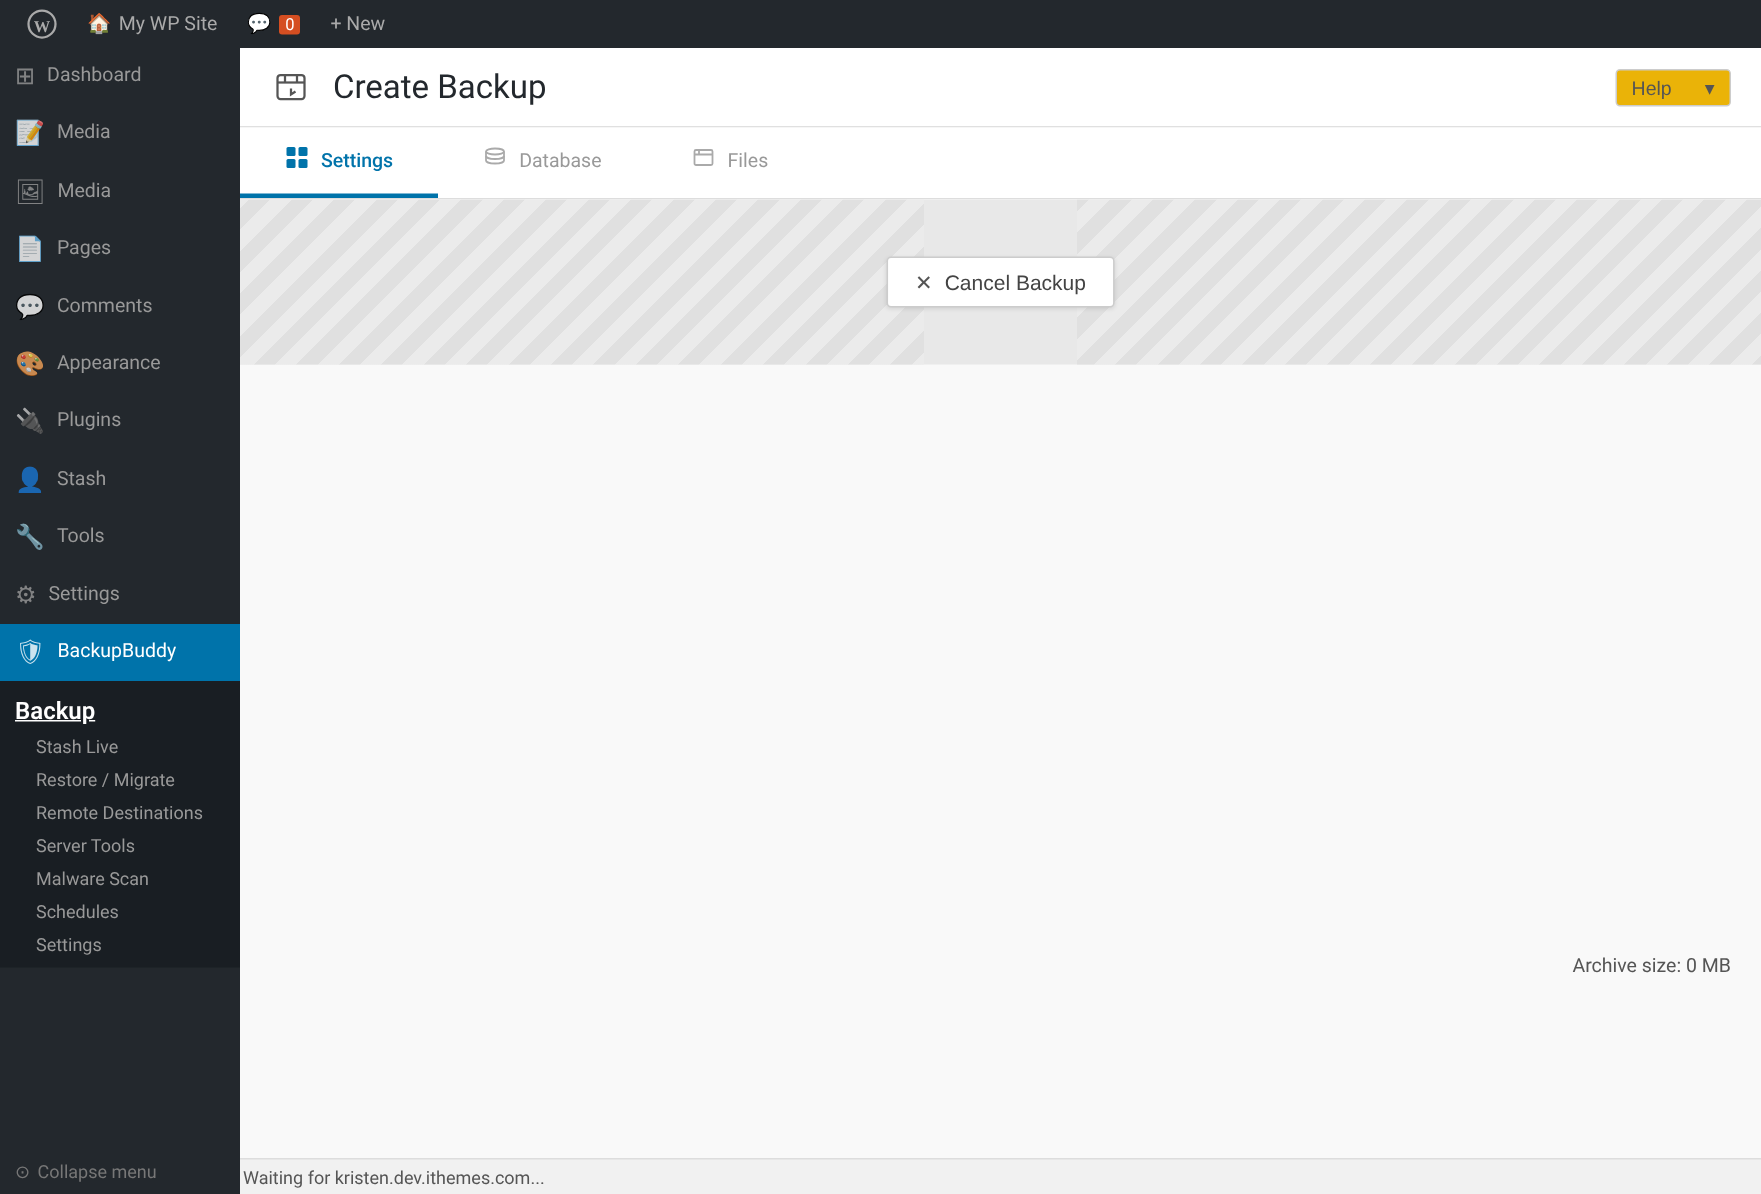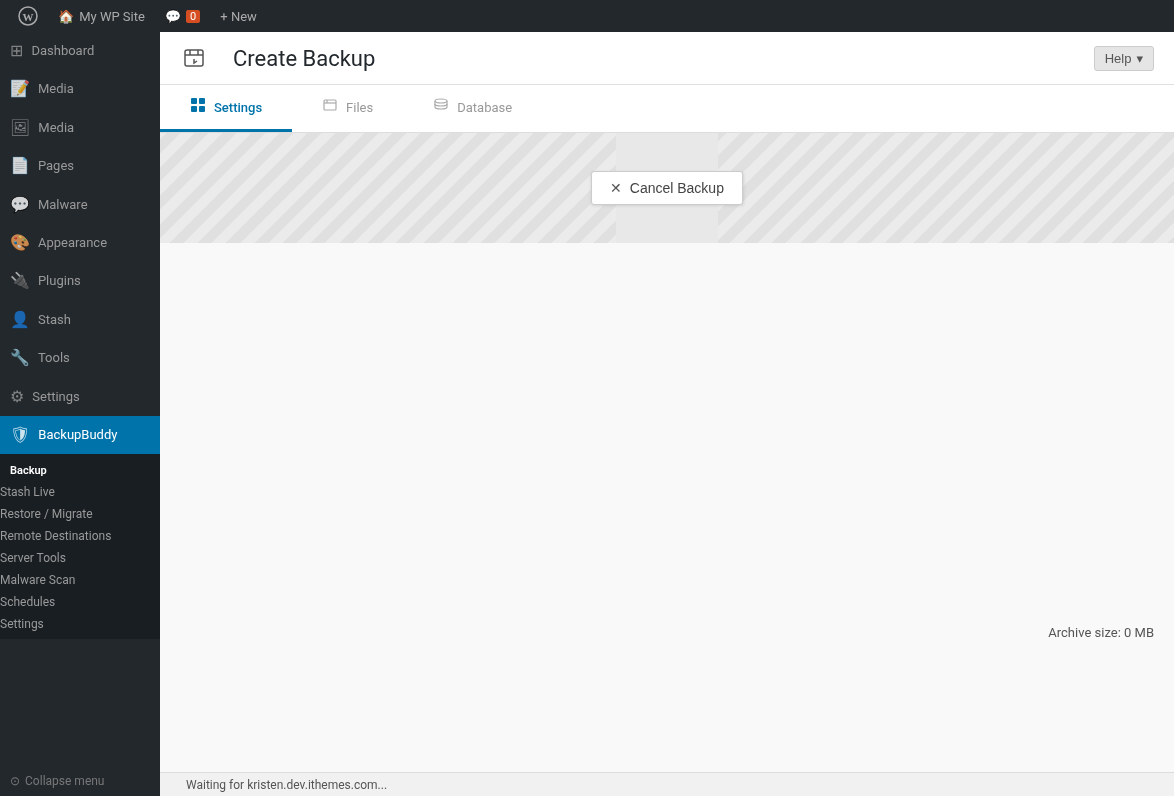--- a/index.html
+++ b/index.html
@@ -72,27 +72,28 @@
     .sidebar-item .icon { font-size: 16px; flex-shrink: 0; opacity: 0.8; }
 
     
     .backupbuddy-menu {
       background: #191e23;
       padding: 4px 0;
     }
     .backupbuddy-menu .menu-header {
       color: #fff;
       font-weight: 600;
-      font-size: 11px;
+      font-size: 16px;
       padding: 6px 10px 4px 10px;
+      text-decoration: underline;
     }
     .backupbuddy-menu .sub-item {
       color: #999;
       font-size: 12px;
-      padding: 4px 10px 4px 0;
+      padding: 4px 10px 4px 24px;
       cursor: pointer;
       display: block;
     }
 
     .collapse-menu {
       color: #777;
       font-size: 12px;
       padding: 8px 10px;
       cursor: pointer;
       display: flex;
@@ -116,46 +117,46 @@
       padding: 12px 20px;
       display: flex;
       align-items: center;
       justify-content: space-between;
       border-bottom: 1px solid #e0e0e0;
       flex-shrink: 0;
     }
     .page-title-row {
       display: flex;
       align-items: center;
-      gap: 25px;
+      gap: 14px;
     }
     .backup-icon {
       width: 28px;
       height: 28px;
       display: flex;
       align-items: center;
       justify-content: center;
       color: #555;
       font-size: 20px;
     }
     .page-title {
       font-size: 22px;
       font-weight: 400;
       color: #23282d;
     }
     .help-btn {
-      background: #e5e5e5;
+      background: #eab308;
       border: 1px solid #ccc;
       border-radius: 3px;
       padding: 4px 10px;
       font-size: 13px;
       cursor: pointer;
       display: flex;
       align-items: center;
-      gap: 5px;
+      gap: 22px;
       color: #555;
     }
 
     
     .tabs-bar {
       background: #fff;
       display: flex;
       border-bottom: 1px solid #ddd;
       flex-shrink: 0;
     }
@@ -240,31 +241,31 @@
       color: #444;
       white-space: nowrap;
       box-shadow: 0 1px 3px rgba(0,0,0,0.1);
       z-index: 10;
     }
     .cancel-x { color: #555; font-size: 14px; }
 
     
     .archive-size {
       position: absolute;
-      bottom: 132px;
+      bottom: 120px;
       right: 20px;
       font-size: 13px;
       color: #555;
     }
 
     
     .status-bar {
       background: #f1f1f1;
       border-top: 1px solid #ddd;
-      padding: 4px 26px;
+      padding: 4px 2px;
       font-size: 12px;
       color: #555;
       flex-shrink: 0;
       height: 24px;
       display: flex;
       align-items: center;
     }
   </style>
 </head>
 <body>
@@ -305,21 +306,21 @@
     <div class="sidebar-item">
       <span class="icon">🖼</span>
       <span>Media</span>
     </div>
     <div class="sidebar-item">
       <span class="icon">📄</span>
       <span>Pages</span>
     </div>
     <div class="sidebar-item">
       <span class="icon">💬</span>
-      <span>Malware</span>
+      <span>Comments</span>
     </div>
     <div class="sidebar-item">
       <span class="icon">🎨</span>
       <span>Appearance</span>
     </div>
     <div class="sidebar-item">
       <span class="icon">🔌</span>
       <span>Plugins</span>
     </div>
     <div class="sidebar-item">
@@ -385,37 +386,37 @@
             <rect x="9" y="1" width="6" height="6" rx="1"></rect>
             <rect x="1" y="9" width="6" height="6" rx="1"></rect>
             <rect x="9" y="9" width="6" height="6" rx="1"></rect>
           </svg>
         </span>
         <span>Settings</span>
       </div>
       <div class="tab">
         <span class="tab-icon">
           <svg width="16" height="16" viewBox="0 0 16 16" fill="none" stroke="#aaa" stroke-width="1.2">
+            <ellipse cx="8" cy="4" rx="6" ry="2"></ellipse>
+            <path d="M2,4 v3 c0,1.1 2.7,2 6,2 s6-.9 6-2 V4"></path>
+            <path d="M2,7 v3 c0,1.1 2.7,2 6,2 s6-.9 6-2 V7"></path>
+          </svg>
+        </span>
+        <span>Database</span>
+      </div>
+      <div class="tab">
+        <span class="tab-icon">
+          <svg width="16" height="16" viewBox="0 0 16 16" fill="none" stroke="#aaa" stroke-width="1.2">
             <rect x="2" y="3" width="12" height="10" rx="1"></rect>
             <path d="M2,6 h12"></path>
             <path d="M5,3 v3"></path>
           </svg>
         </span>
         <span>Files</span>
       </div>
-      <div class="tab">
-        <span class="tab-icon">
-          <svg width="16" height="16" viewBox="0 0 16 16" fill="none" stroke="#aaa" stroke-width="1.2">
-            <ellipse cx="8" cy="4" rx="6" ry="2"></ellipse>
-            <path d="M2,4 v3 c0,1.1 2.7,2 6,2 s6-.9 6-2 V4"></path>
-            <path d="M2,7 v3 c0,1.1 2.7,2 6,2 s6-.9 6-2 V7"></path>
-          </svg>
-        </span>
-        <span>Database</span>
-      </div>
     </div>
 
     <div class="content-panel">
 
       <div class="stripe-area">
         <div class="stripe-inner"></div>
         <div class="stripe-right"></div>
       </div>
 
       <button class="cancel-backup-btn">

